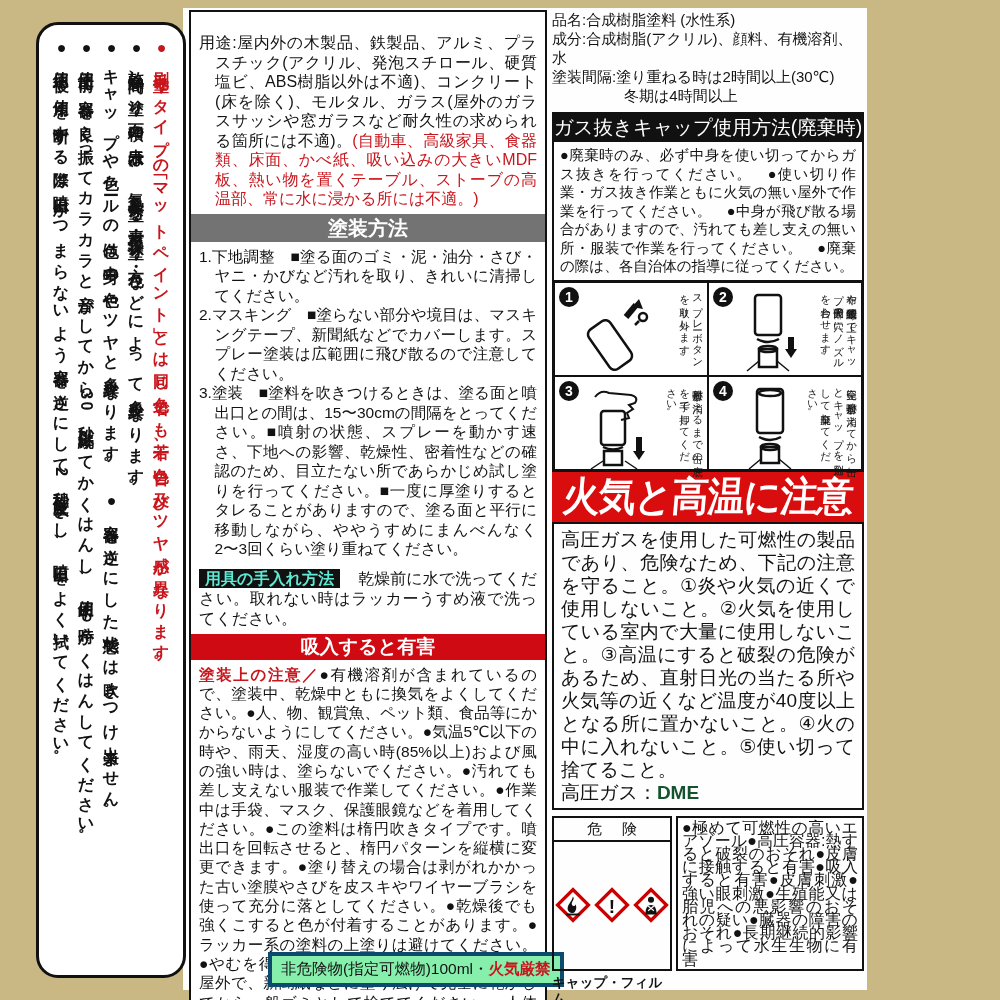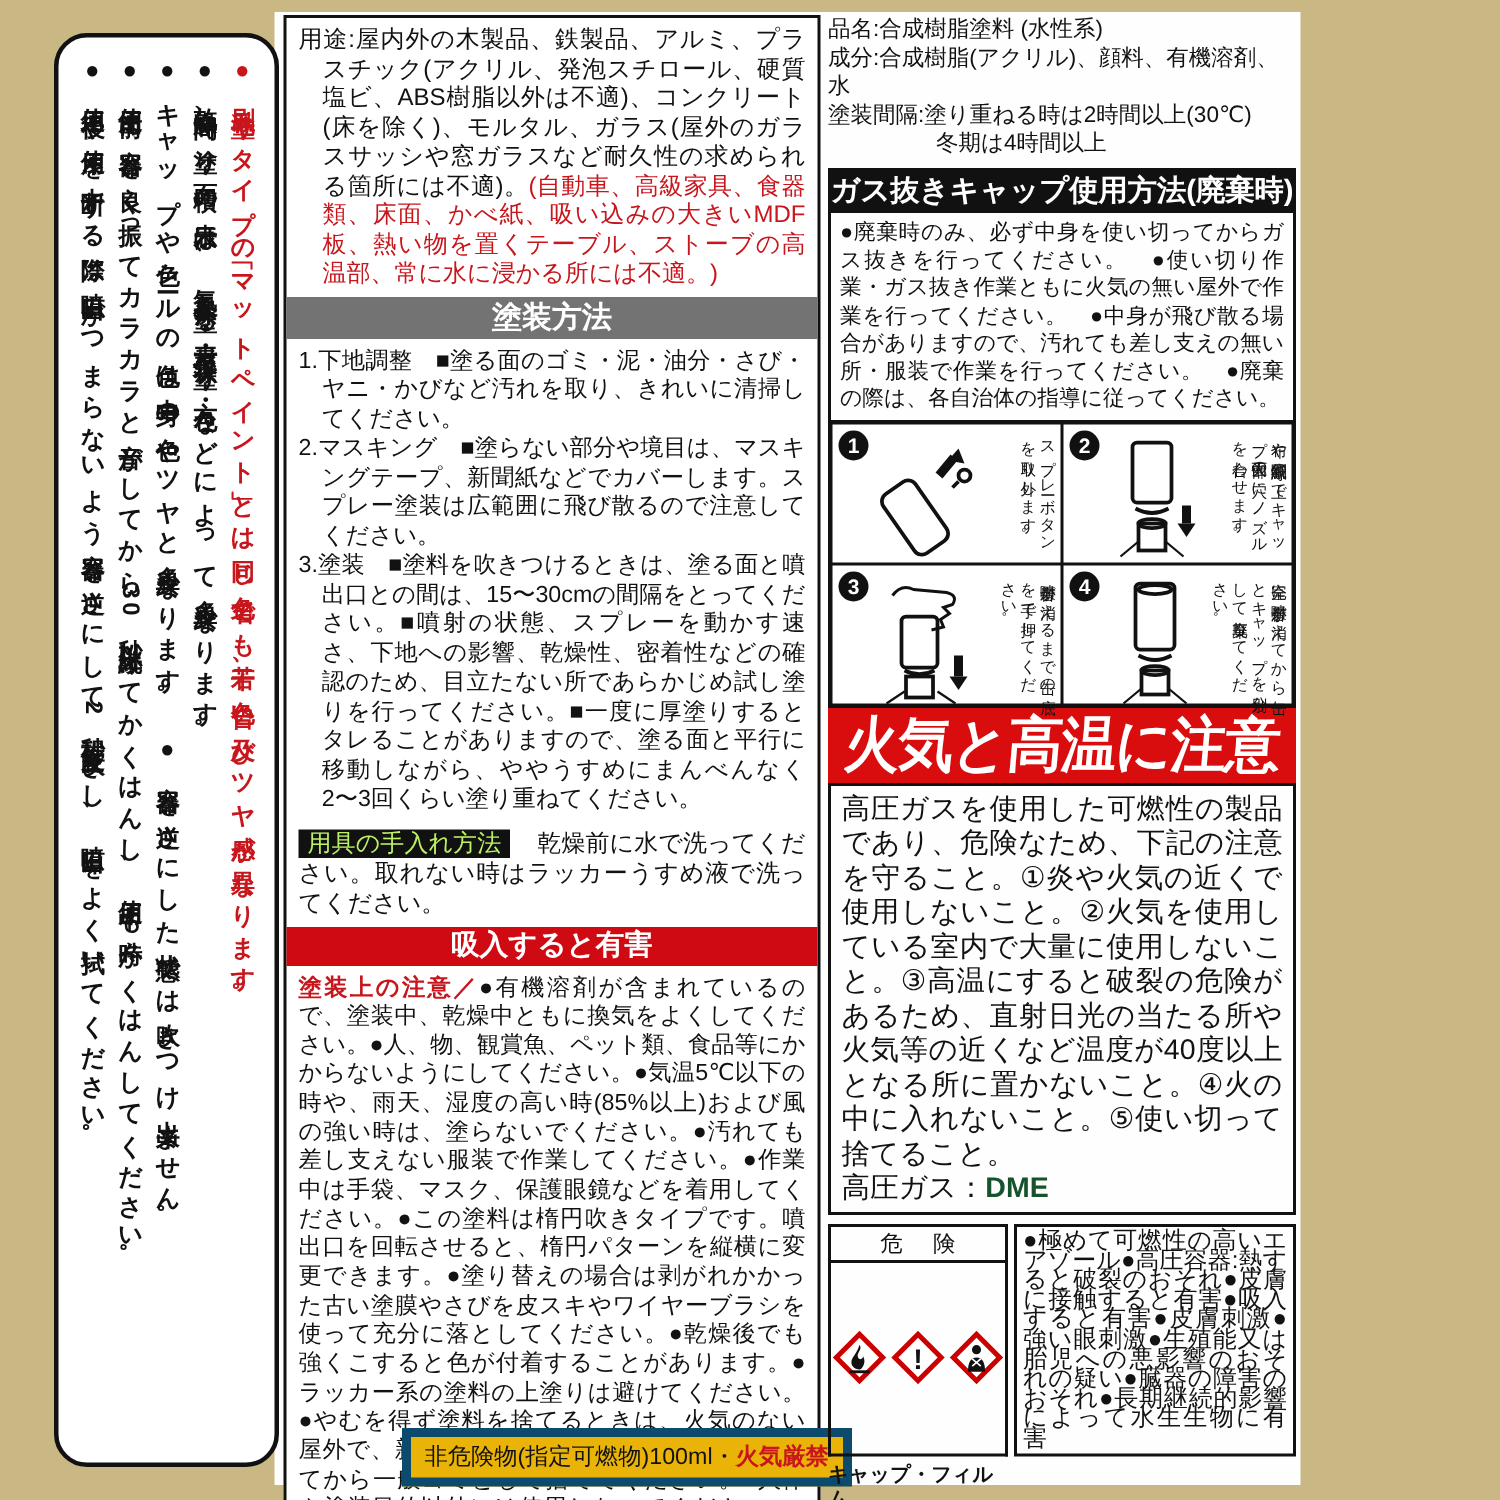--- a/index.html
+++ b/index.html
@@ -22,51 +22,51 @@
     font-size:16px; font-weight:bold; letter-spacing:2.5px; line-height:25px;
   }
   .left-box p { margin:0; }
   .red { color:#c8161d; }
 
   
   .mid-col { left:189px; top:10px; width:358px; box-sizing:border-box;
     border:2px solid #111; background:#fff; }
   .sec-pad { padding:5px 8px; }
   .hang { margin:0; padding-left:1em; text-indent:-1em; text-align:justify; }
-  .usage { font-size:16px; line-height:19.5px; }
+  .usage { font-size:16px; line-height:19.5px;margin-top:16px; }
   .bar-black {
     background:#737373; color:#fff; text-align:center;
     font-weight:bold; font-size:20px; line-height:28px; height:28px;
   }
   .bar-red {
     background:#cf0a12; color:#fff; text-align:center;
     font-weight:bold; font-size:19px; line-height:26px; height:26px;
   }
   .method-body { font-size:15.5px; line-height:19.5px; }
   .method-body p { margin:0; text-align:justify; }
   .tools { font-size:16px; line-height:20px; margin:0; text-align:justify; }
   .inline-hdr {
-    background:#111; color:#bef264; font-weight:normal; font-size:16px;
+    background:#111; color:#5eead4; font-weight:bold; font-size:16px;
     padding:1px 6px; margin-right:18px; white-space:nowrap;
   }
   .handling-body { font-size:15.5px; line-height:19.3px; text-align:justify; }
   .handling-body p { margin:0; }
   .rlabel { color:#c8161d; font-weight:bold; }
   .nonhaz {
-    left:268px; top:952px; border:6px solid #0c4a6e; background:#eab308;
+    left:268px; top:952px; border:4px solid #0c4a6e; background:#86efac;
     font-size:15.5px; padding:3px 9px; white-space:nowrap;
   }
 
   
   .right-col { left:552px; top:10px; width:312px; }
   .specs { font-size:15px; line-height:19px; }
   .specs p { margin:0; }
   .specs .indent { padding-left:4.8em; }
   .gas-hdr { margin-top:7px; background:#111; color:#fff; text-align:center;
-    font-weight:bold; font-size:19.5px; line-height:30px; height:30px; }
+    font-weight:normal; font-size:19.5px; line-height:30px; height:30px; }
   .gas-body { border:2px solid #111; border-top:none; box-sizing:border-box;
     padding:4px 6px; font-size:14.5px; line-height:18.5px; text-align:justify; }
   .gas-body p { margin:0; }
 
   .diagram { border:2px solid #111; border-top:none; box-sizing:border-box;
     display:grid; grid-template-columns:1fr 1fr; background:#fff; }
   .dcell { position:relative; height:94px; border:1px solid #111; box-sizing:border-box; }
   .dnum {
     position:absolute; top:4px; left:4px; width:20px; height:20px;
     background:#111; color:#fff; border-radius:50%; text-align:center;

